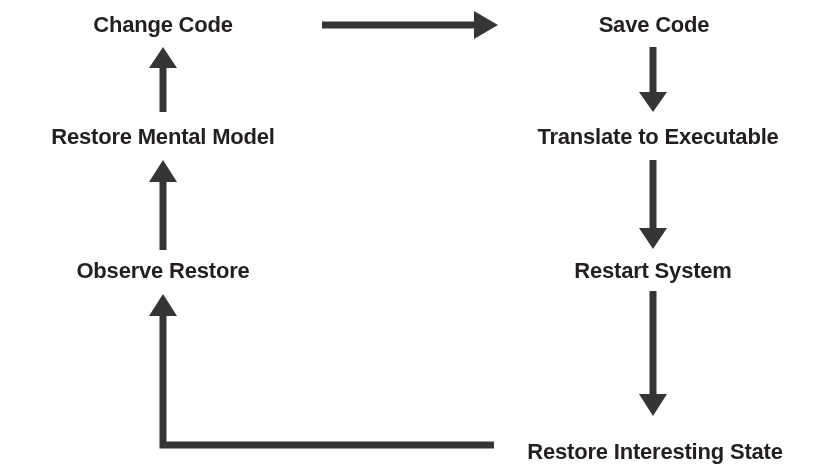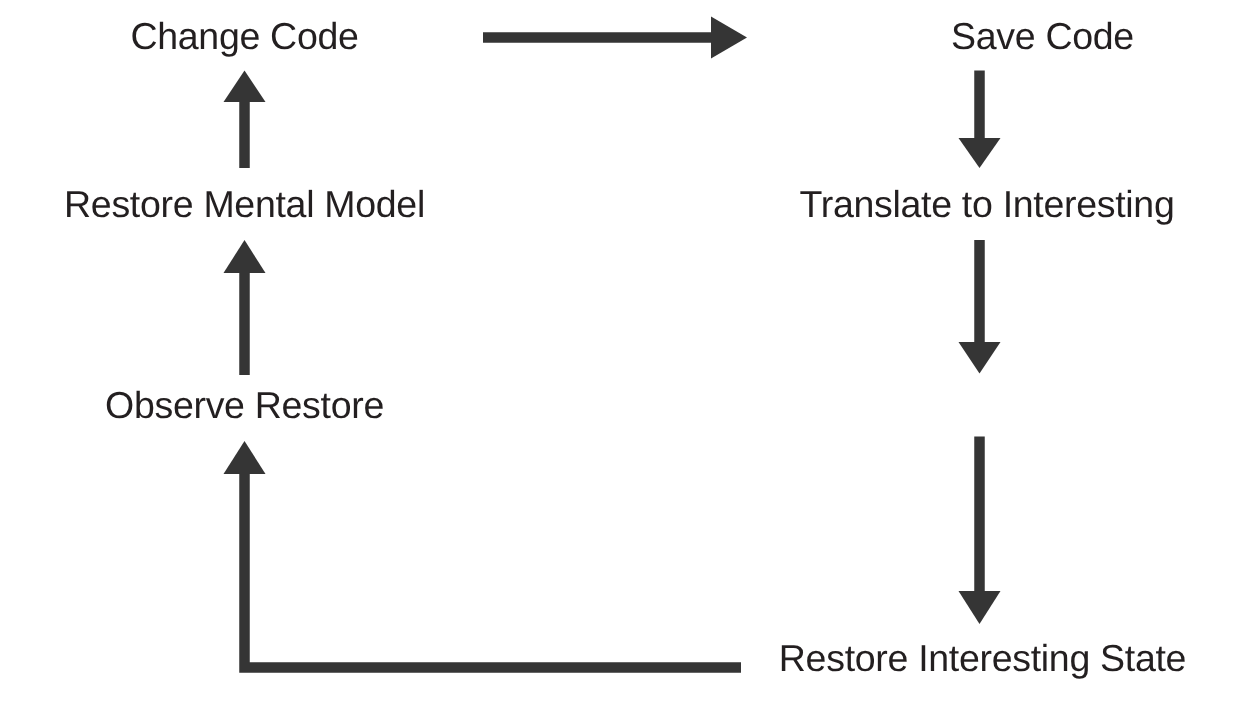--- a/index.html
+++ b/index.html
@@ -12,22 +12,22 @@
     position: relative;
     width: 824px;
     height: 472px;
     background: #ffffff;
     overflow: hidden;
     font-family: "Liberation Sans", sans-serif;
   }
   .node-label {
     position: absolute;
     font-family: "Liberation Sans", sans-serif;
-    font-size: 25px;
-    font-weight: 400;
+    font-size: 22px;
+    font-weight: 700;
     color: #231f20;
     white-space: nowrap;
     line-height: 1;
     transform: translate(-50%, -50%);
     letter-spacing: -0.2px;
   }
   .flow-svg {
     position: absolute;
     left: 0;
     top: 0;
@@ -90,20 +90,21 @@
     </g>
 
   </svg>
 
   <div class="node-label" style="left:163px; top:25px;">Change Code</div>
 
   <div class="node-label" style="left:163px; top:137px;">Restore Mental Model</div>
 
   <div class="node-label" style="left:163px; top:271px;">Observe Restore</div>
 
-  <div class="node-label" style="left:654px; top:25px;margin-left:41px;">Save Code</div>
+  <div class="node-label" style="left:654px; top:25px;">Save Code</div>
 
-  <div class="node-label" style="left:658px; top:137px;">Translate to Interesting</div>
+  <div class="node-label" style="left:658px; top:137px;">Translate to Executable</div>
 
+  <div class="node-label" style="left:653px; top:271px;">Restart System</div>
 
-  <div class="node-label" style="left:655px; top:440px;">Restore Interesting State</div>
+  <div class="node-label" style="left:655px; top:452px;">Restore Interesting State</div>
 
 </div>
 
 </body></html>

